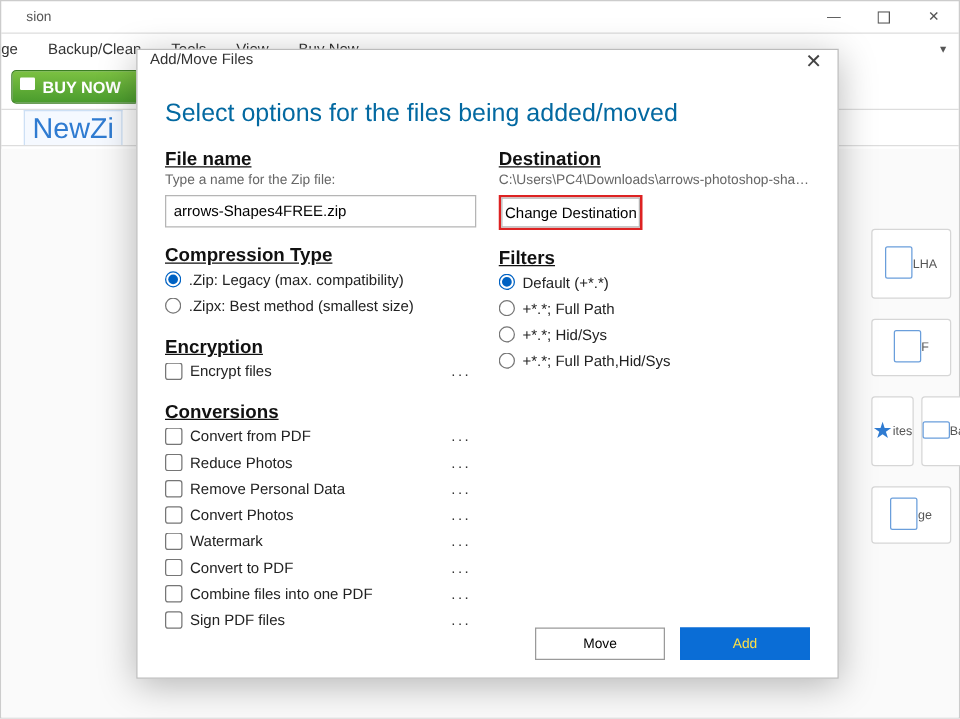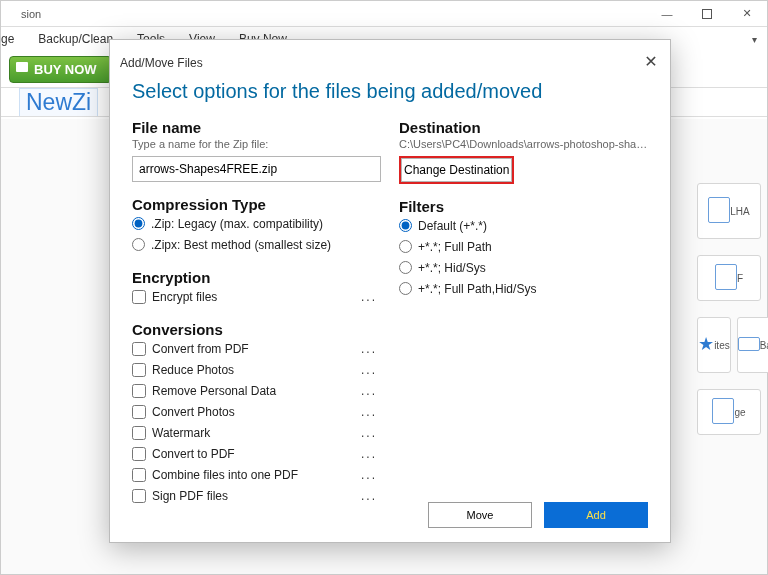--- a/index.html
+++ b/index.html
@@ -24,27 +24,27 @@
 
   
   .righticons { position:absolute; right:6px; top:182px; width:64px; }
   .ricon { border:1px solid #d6d6d6; border-radius:3px; height:56px; margin-bottom:16px; display:flex; flex-direction:row; align-items:center; justify-content:center; font-size:10px; color:#555; background:#fff; }
   .ricon .box { width:22px; height:26px; border:1.5px solid #6a9edb; border-radius:2px; margin-bottom:3px; position:relative; }
   .ricon.half { height:46px; }
   .ricon .star { color:#2f7bd1; font-size:18px; margin-bottom:2px; }
 
   
   .shadow { position:absolute; top:38px; left:108px; width:562px; height:504px; background:#fff; border:1px solid #bbb; box-shadow:0 6px 28px rgba(0,0,0,0.28); }
-  .dlg-titlebar { height:30px; display:flex; align-items:flex-end; padding:0 10px; font-size:12px; color:#333; }
+  .dlg-titlebar { height:30px; display:flex; align-items:flex-start; padding:0 10px; font-size:12px; color:#333; }
   .dlg-titlebar .x { margin-left:auto; width:18px; height:18px; display:flex; align-items:center; justify-content:center; font-size:16px; color:#444; }
   .dlg-body { padding:4px 22px 0 22px; }
   .dlg-heading { font-size:20px; color:#0369a1; font-weight:400; margin:6px 0 14px 0; }
   .cols { display:flex; gap:18px; }
   .col { flex:1; min-width:0; }
-  .sect-title { font-size:15px; font-weight:700; color:#111; margin-top:2px; }
+  .sect-title { font-size:15px; font-weight:700; color:#111; margin-top:2px;text-decoration:underline; }
   .hint { font-size:11px; color:#666; margin-top:2px; }
   .path { font-size:11px; color:#666; margin-top:2px; white-space:nowrap; overflow:hidden; text-overflow:ellipsis; }
   .txtbox { width:100%; height:26px; border:1px solid #b5b5b5; font-size:12px; padding:0 6px; margin-top:6px; }
   .dest-row { margin-top:6px; }
   .chgdest { border:2.5px solid #d22; padding:0; display:inline-block; }
   .chgdest button { background:#fff; border:1px solid #b5b5b5; font-size:12px; padding:4px 2px; }
   .sect { margin-top:14px; }
   .radio-row, .chk-row { display:flex; align-items:center; font-size:12px; color:#222; height:21px; }
   .radio-row input, .chk-row input { margin:0 6px 0 0; }
   .radio-row input[type=radio] { accent-color:#0062c3; width:13px; height:13px; }

